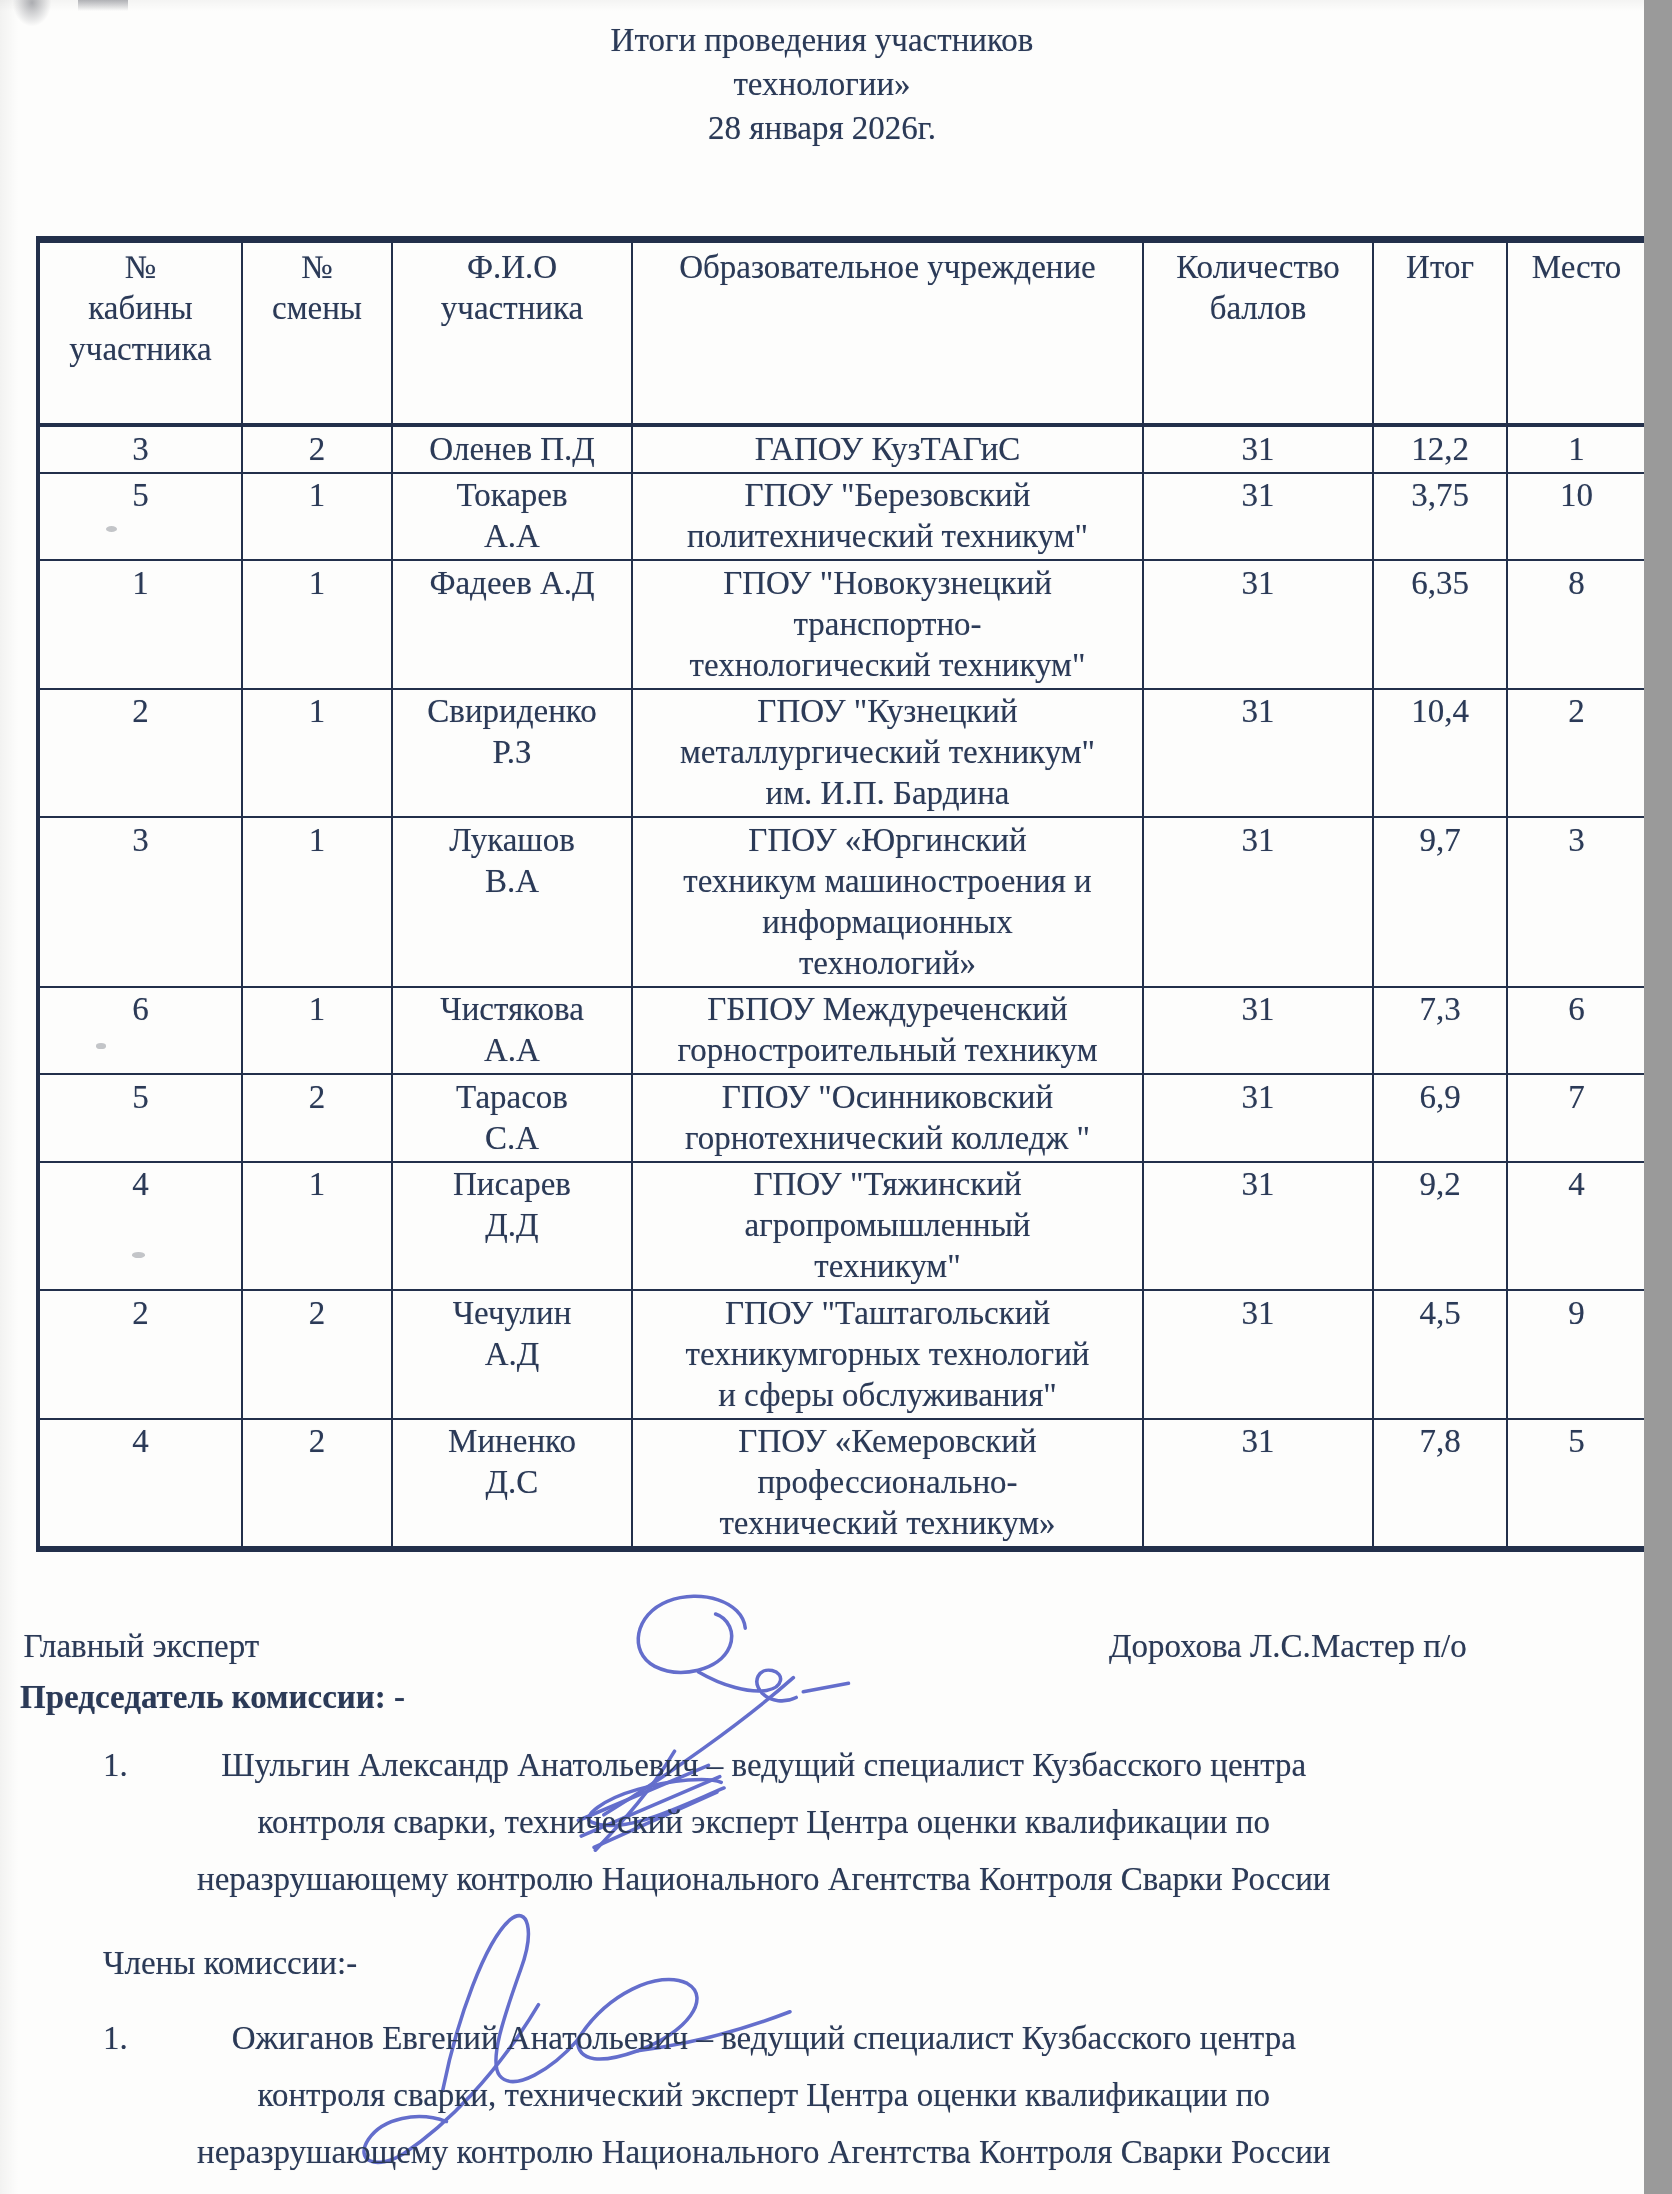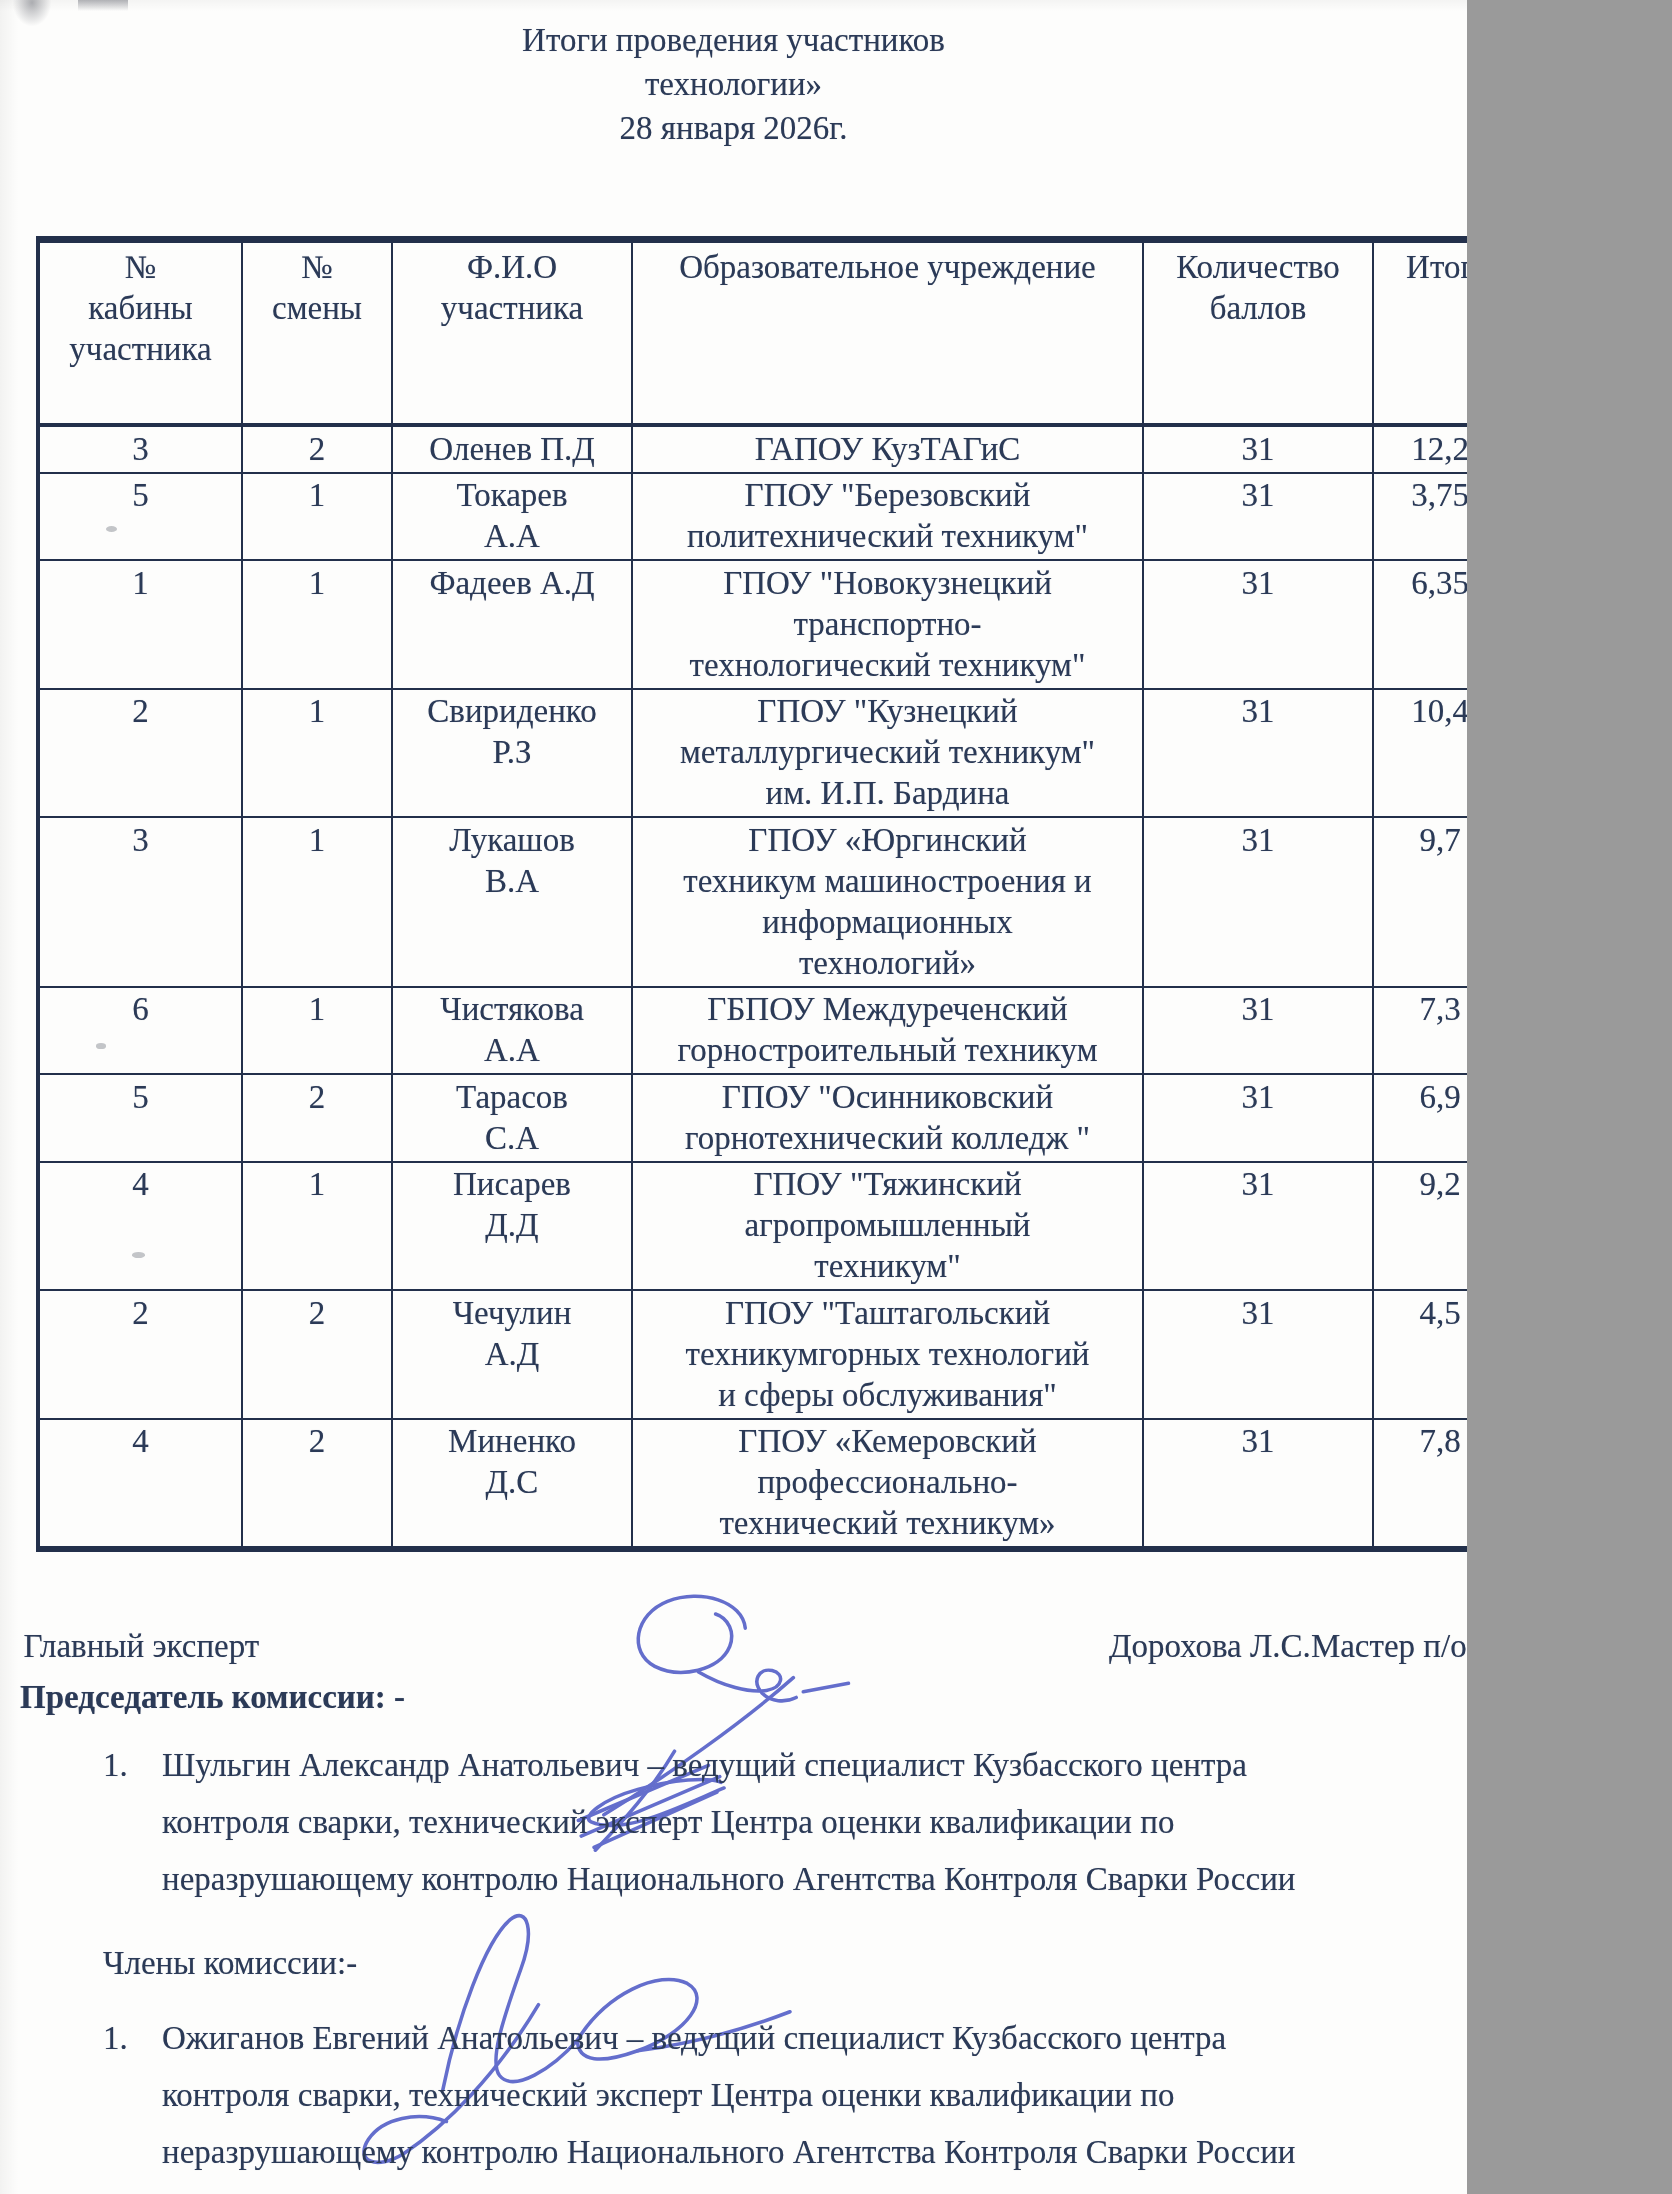--- a/index.html
+++ b/index.html
@@ -4,21 +4,21 @@
 <title>Scanned results document</title>
 <style>
   :root{
     --text:#2b3a57;
     --border:#23304b;
     --ink:#4f5bc6;
   }
   html,body{margin:0;padding:0;background:#9a9a9a;}
   .page{
     position:relative;
-    width:1467px;height:2194px;
+    width:1644px;height:2194px;
     background:#fdfdfc;
     overflow:hidden;
     font-family:"Liberation Serif","DejaVu Serif",serif;
     color:var(--text);
     font-size:33px;
   }
   .page::before{
     content:"";position:absolute;inset:0;
     background:linear-gradient(to right, rgba(0,0,0,.045), rgba(0,0,0,0) 18.4px),
                linear-gradient(to bottom, rgba(0,0,0,.035), rgba(0,0,0,0) 11.3px);
@@ -54,21 +54,21 @@
     font-weight:normal;padding:1.4px 4.2px 2.1px;
   }
   table.results thead th{height:174px;padding-top:4.2px;border-bottom-width:4.2px;}
   .tline{line-height:41px;white-space:nowrap;}
 
   
   .abs{position:absolute;white-space:nowrap;}
   .flabel{line-height:42px;margin-top:10px;}
   .chief-right{display:flex;}
   .list-item .list-num{position:absolute;left:0;top:0;line-height:57px;}
-  .list-lines{margin-left:59px;}
+  .list-lines{margin-left:94px;text-align:center;}
   .list-lines .pline{line-height:57px;white-space:nowrap;}
 
   svg.signature{position:absolute;pointer-events:none;}
   svg.signature g{fill:none;stroke-linecap:round;stroke-linejoin:round;opacity:.88;}
 </style>
 </head>
 <body>
 
 <div class="page">
 

